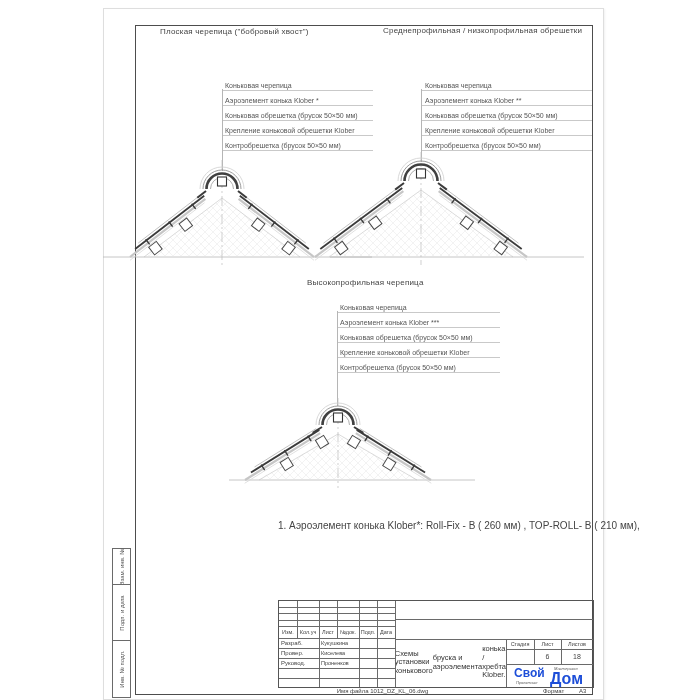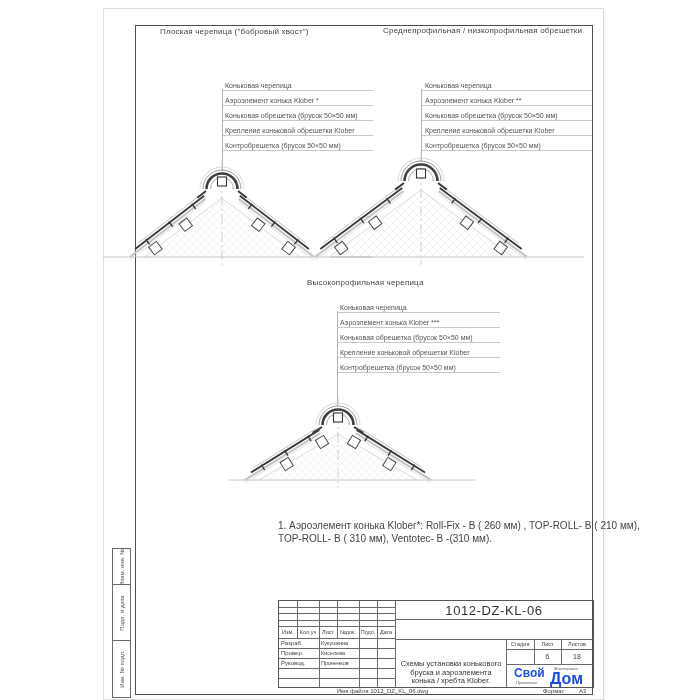--- a/index.html
+++ b/index.html
@@ -712,21 +712,20 @@
       <line x1="129" y1="29" x2="138.3336152657073" y2="34.82096435925832" stroke="#3b3b3b" stroke-width="2"></line>
       <path d="M 91 27 A 22 22 0 0 1 135 27" fill="none" stroke="#cfcfcf" stroke-width="0.8"></path>
       <path d="M 94 27 A 19 19 0 0 1 132 27" fill="none" stroke="#909090" stroke-width="0.9"></path>
       <path d="M 97.5 27 A 15.5 15.5 0 0 1 128.5 27" fill="none" stroke="#404040" stroke-width="2.6"></path>
       <path d="M 101.5 27 A 11.5 11.5 0 0 1 124.5 27" fill="none" stroke="#9a9a9a" stroke-width="0.8"></path>
       <rect x="108.5" y="15" width="9" height="9" fill="#ffffff" stroke="#333333" stroke-width="1.1"></rect>
     </svg>
 
   <div class="notes">
     <div>1. Аэроэлемент конька  Klober*: Roll-Fix - B ( 260 мм) , TOP-ROLL- B ( 210 мм),</div>
-    <div> TOP-ROLL- B ( 310 мм),  Ventotec- B -(310 мм).</div>
   </div>
 
   <div class="side-cell" style="top:548px;height:36px;">
     <span>Взам. инв. №</span>
     </div>
   <div class="side-cell" style="top:584px;height:56px;">
     <span>Подп. и дата</span>
     </div>
   <div class="side-cell" style="top:640px;height:56px;">
     <span>Инв. № подл.</span>
@@ -741,30 +740,29 @@
     <div class="cell" style="left:80px;top:25px;width:18px;height:12px;font-size:5.5px;">Подп.</div>
     <div class="cell" style="left:98px;top:25px;width:18px;height:12px;font-size:5.5px;">Дата</div>
 
     <div class="cell left" style="left:2px;top:37px;width:38px;height:10px;font-size:6px;">Разраб.</div>
     <div class="cell left" style="left:42px;top:37px;width:38px;height:10px;font-size:5.5px;">Кукушкина</div>
     <div class="cell left" style="left:2px;top:47px;width:38px;height:10px;font-size:6px;">Провер.</div>
     <div class="cell left" style="left:42px;top:47px;width:38px;height:10px;font-size:5.5px;">Киселева</div>
     <div class="cell left" style="left:2px;top:57px;width:38px;height:10px;font-size:6px;">Руковод.</div>
     <div class="cell left" style="left:42px;top:57px;width:38px;height:10px;font-size:5.5px;">Проненков</div>
 
-    <div class="cell" style="left:116px;top:0;width:198px;height:18px;font-size:13px;color:#333;letter-spacing:0.6px;">1012-DZ-KL-06</div>
 
     <div class="cell" style="left:227px;top:38px;width:28px;height:10px;font-size:5.5px;">Стадия</div>
     <div class="cell" style="left:255px;top:38px;width:27px;height:10px;font-size:5.5px;">Лист</div>
     <div class="cell" style="left:282px;top:38px;width:32px;height:10px;font-size:5.5px;">Листов</div>
     <div class="cell" style="left:227px;top:48px;width:28px;height:15px;font-size:7px;"></div>
     <div class="cell" style="left:255px;top:48px;width:27px;height:15px;font-size:7px;">6</div>
     <div class="cell" style="left:282px;top:48px;width:32px;height:15px;font-size:7px;">18</div>
 
-    <div style="position:absolute;left:117px;top:38px;width:110px;height:48px;display:flex;flex-direction:column;
+    <div style="position:absolute;left:117px;top:38px;width:110px;height:48px;display:flex;flex-direction:row;
                 align-items:center;justify-content:flex-end;padding-bottom:1px;box-sizing:border-box;color:#333;">
       <div style="font-size:7.5px;line-height:8.6px;">Схемы установки конькового</div>
       <div style="font-size:7.5px;line-height:8.6px;">бруска и аэроэлемента</div>
       <div style="font-size:7.5px;line-height:8.6px;">конька / хребта Klober.</div>
     </div>
 
     <div style="position:absolute;left:227px;top:63px;width:87px;height:23px;">
       <span class="logo-word" style="left:8px;top:2px;font-size:12px;">Свой</span>
       <span class="logo-small" style="left:10px;top:16px;font-size:4px;">Проектная</span>
       <span class="logo-word" style="left:44px;top:6px;font-size:16px;">Дом</span>

